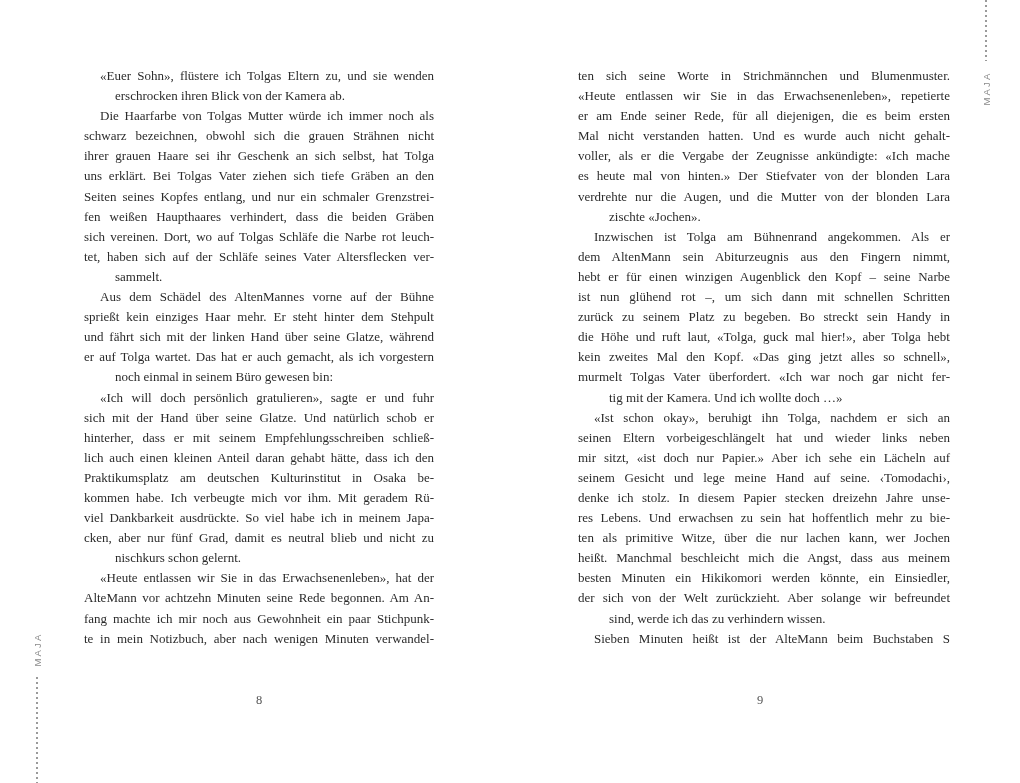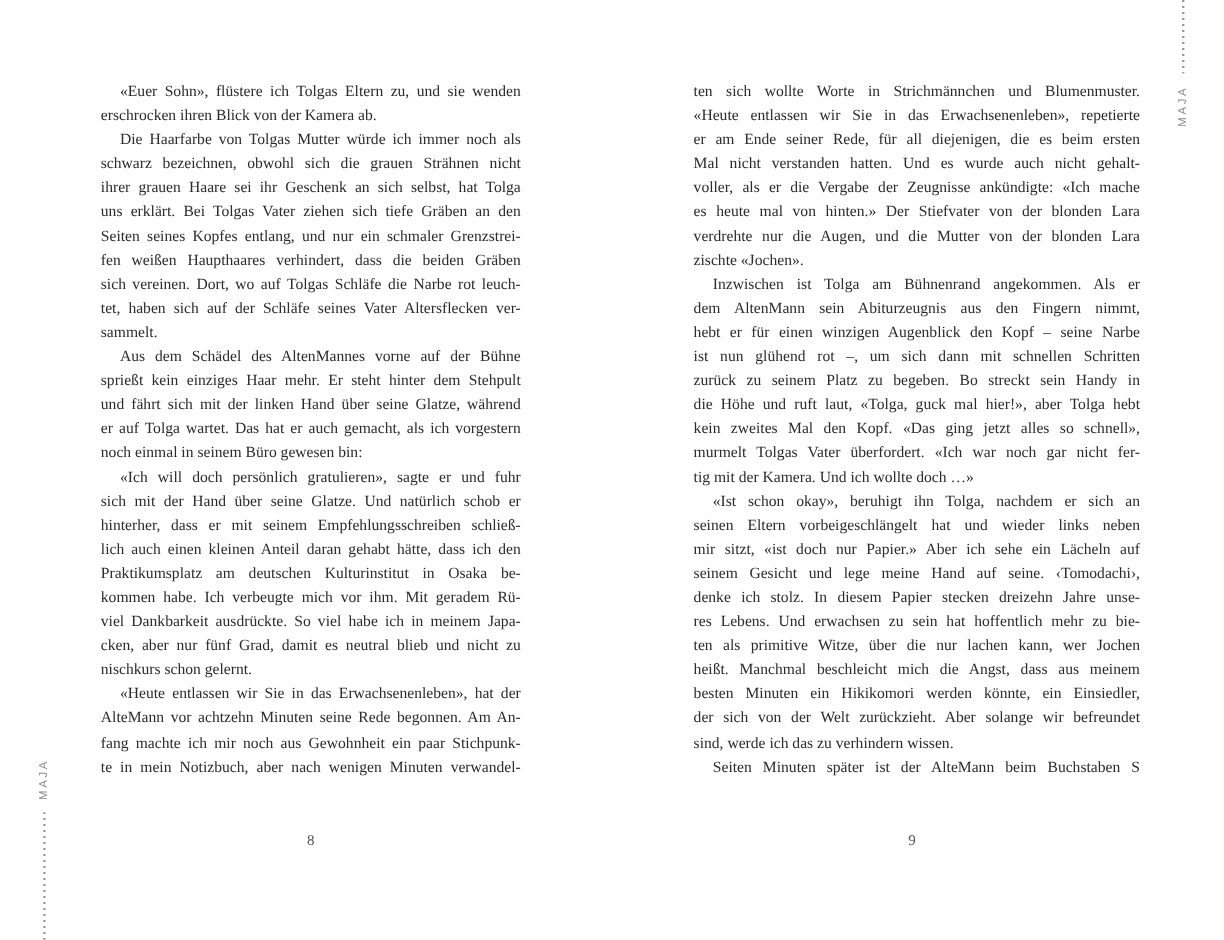--- a/index.html
+++ b/index.html
@@ -25,21 +25,21 @@
   .textblock.left  { left: 84px;  width: 350px; }
   .textblock.right { left: 578px; width: 372px; }
 
   .line {
     height: 20.1px;
     line-height: 20.1px;
     text-align: justify;
     text-align-last: justify;
     white-space: nowrap;
   }
-  .line.end    { text-align-last: left; }
+  .line.end    { text-align-last: left; margin-left: 31px; }
   .line.indent { text-indent: 16px; }
 
   .page-number {
     position: absolute;
     top: 693px;
     transform: translateX(-50%);
     font-size: 12.5px;
     color: var(--pagenum-color, #555555);
   }
   .page-number.left  { left: 259px; }
@@ -104,21 +104,21 @@
       <div class="line">viel Dankbarkeit ausdrückte. So viel habe ich in meinem Japa-</div>
       <div class="line">cken, aber nur fünf Grad, damit es neutral blieb und nicht zu</div>
       <div class="line end">nischkurs schon gelernt.</div>
       <div class="line indent">«Heute entlassen wir Sie in das Erwachsenenleben», hat der</div>
       <div class="line">AlteMann vor achtzehn Minuten seine Rede begonnen. Am An-</div>
       <div class="line">fang machte ich mir noch aus Gewohnheit ein paar Stichpunk-</div>
       <div class="line">te in mein Notizbuch, aber nach wenigen Minuten verwandel-</div>
     </div>
 
   <div class="textblock right" id="right-text">
-      <div class="line">ten sich wollte Worte in Strichmännchen und Blumenmuster.</div>
+      <div class="line">ten sich seine Worte in Strichmännchen und Blumenmuster.</div>
       <div class="line">«Heute entlassen wir Sie in das Erwachsenenleben», repetierte</div>
       <div class="line">er am Ende seiner Rede, für all diejenigen, die es beim ersten</div>
       <div class="line">Mal nicht verstanden hatten. Und es wurde auch nicht gehalt-</div>
       <div class="line">voller, als er die Vergabe der Zeugnisse ankündigte: «Ich mache</div>
       <div class="line">es heute mal von hinten.» Der Stiefvater von der blonden Lara</div>
       <div class="line">verdrehte nur die Augen, und die Mutter von der blonden Lara</div>
       <div class="line end">zischte «Jochen».</div>
       <div class="line indent">Inzwischen ist Tolga am Bühnenrand angekommen. Als er</div>
       <div class="line">dem AltenMann sein Abiturzeugnis aus den Fingern nimmt,</div>
       <div class="line">hebt er für einen winzigen Augenblick den Kopf – seine Narbe</div>
@@ -132,21 +132,21 @@
       <div class="line">seinen Eltern vorbeigeschlängelt hat und wieder links neben</div>
       <div class="line">mir sitzt, «ist doch nur Papier.» Aber ich sehe ein Lächeln auf</div>
       <div class="line">seinem Gesicht und lege meine Hand auf seine. ‹Tomodachi›,</div>
       <div class="line">denke ich stolz. In diesem Papier stecken dreizehn Jahre unse-</div>
       <div class="line">res Lebens. Und erwachsen zu sein hat hoffentlich mehr zu bie-</div>
       <div class="line">ten als primitive Witze, über die nur lachen kann, wer Jochen</div>
       <div class="line">heißt. Manchmal beschleicht mich die Angst, dass aus meinem</div>
       <div class="line">besten Minuten ein Hikikomori werden könnte, ein Einsiedler,</div>
       <div class="line">der sich von der Welt zurückzieht. Aber solange wir befreundet</div>
       <div class="line end">sind, werde ich das zu verhindern wissen.</div>
-      <div class="line indent">Seiten Minuten später ist der AlteMann beim Buchstaben S</div>
+      <div class="line indent">Sieben Minuten heißt ist der AlteMann beim Buchstaben S</div>
     </div>
 
   <div class="page-number left">8</div>
 
   <div class="page-number right">9</div>
 
   <div class="marker-word left">MAJA</div>
   <div class="leader left"></div>
 
   <div class="marker-word right">MAJA</div>

